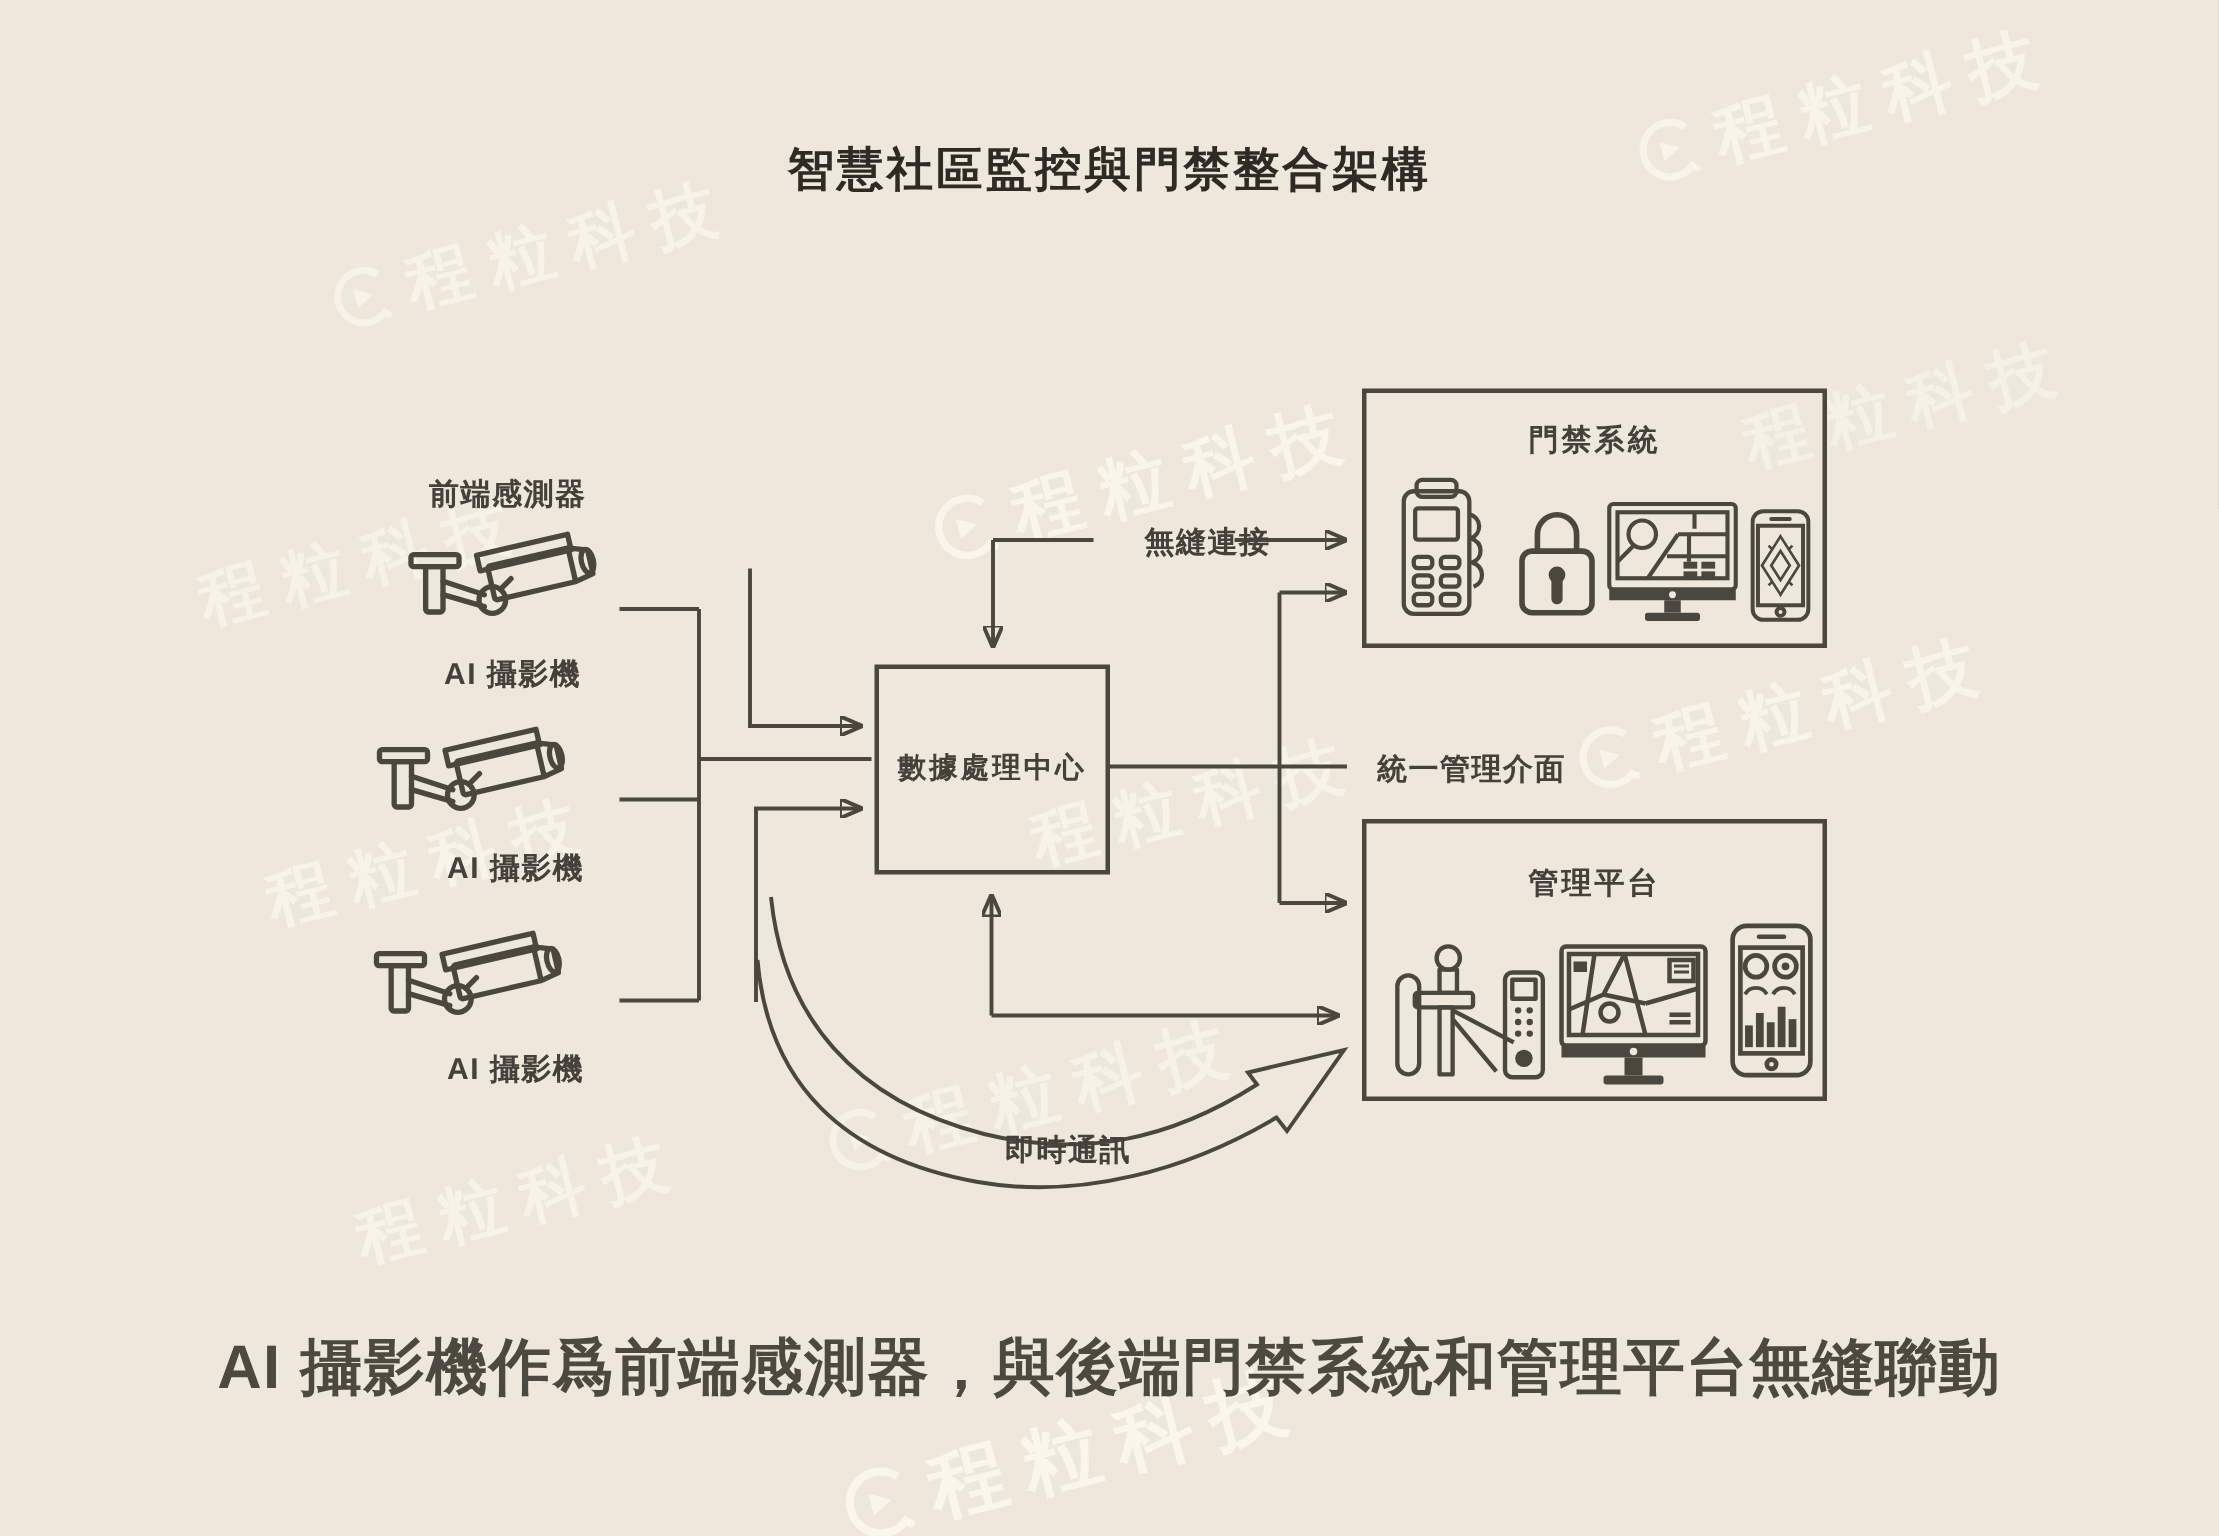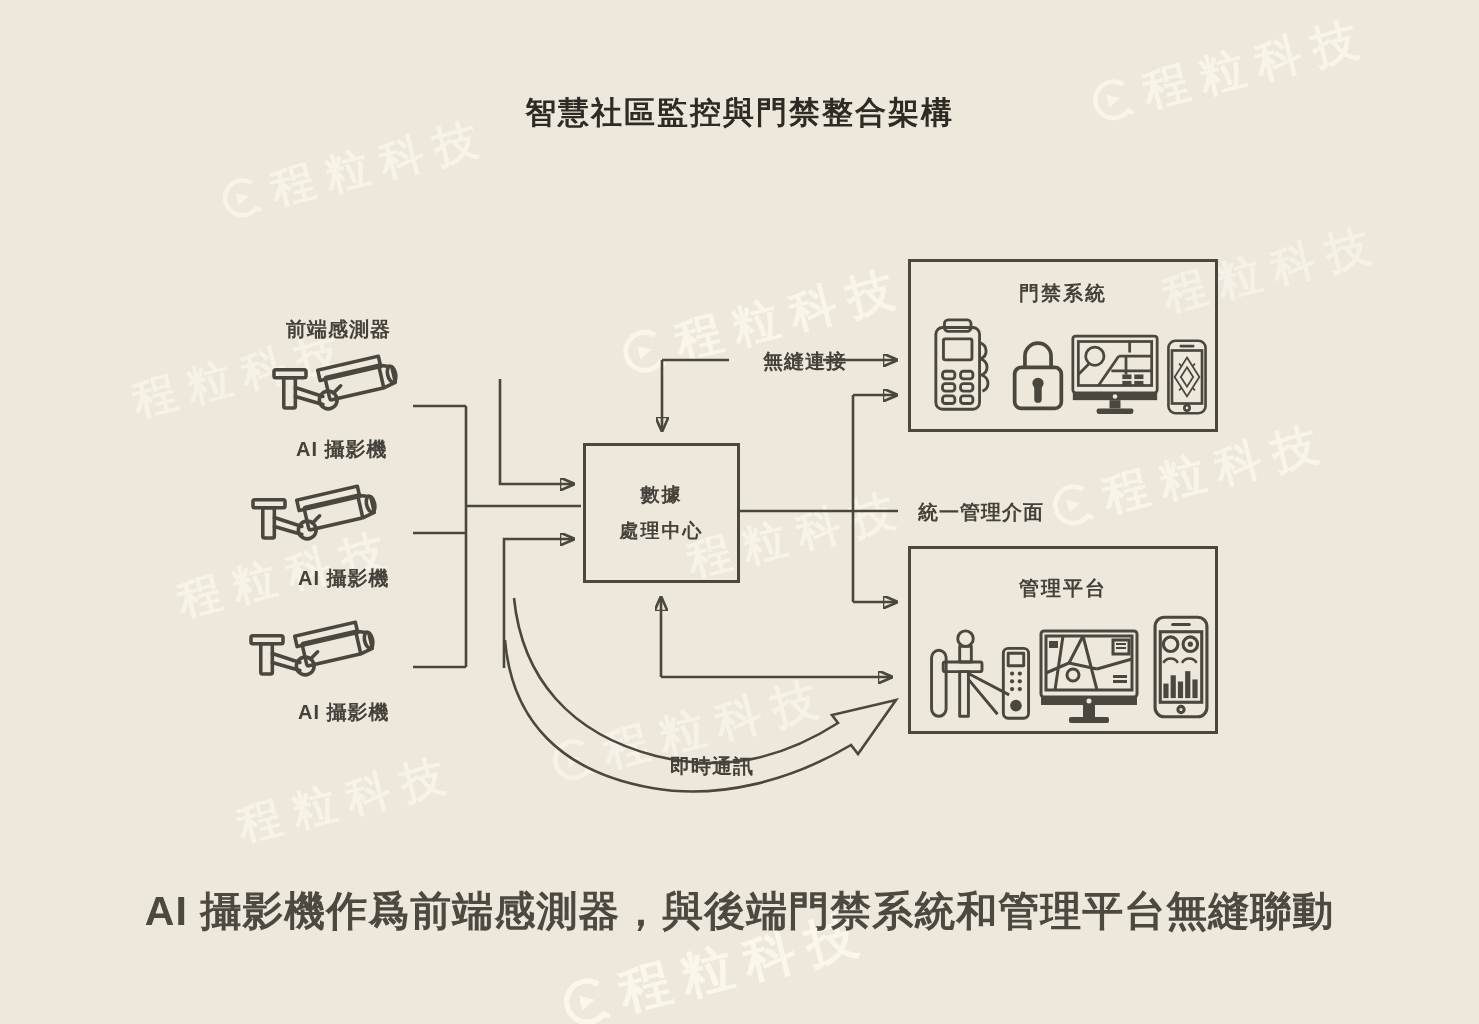--- a/index.html
+++ b/index.html
@@ -23,21 +23,21 @@
     font-size:31px; font-weight:900; color:#2D2B24; letter-spacing:2px;
   }
   .caption {
     position:absolute; left:0; top:884px; width:100%; text-align:center;
     font-size:41px; font-weight:700; color:#4C4940; letter-spacing:1px;
   }
   
   .lbl { position:absolute; font-size:20px; font-weight:700; color:#44413A; letter-spacing:1px; white-space:nowrap; }
   .box { position:absolute; border:3px solid #4A473E; background:transparent; }
   .box .box-title { position:absolute; left:0; width:100%; text-align:center; font-size:20px; font-weight:700; color:#44413A; letter-spacing:2px; }
-  .proc-box { display:flex; flex-direction:column; align-items:center; justify-content:center;
+  .proc-box { display:flex; flex-direction:row; align-items:center; justify-content:center;
               font-size:19px; font-weight:700; line-height:1.9; letter-spacing:2px; color:#44413A; text-align:center; }
   .icon { position:absolute; color:#4A473E; }
   .icon svg { display:block; width:100%; height:100%; }
   .connectors { position:absolute; left:0; top:0; }
   .connectors path, .connectors line { stroke:#4A473E; stroke-width:2.6; fill:none; }
 </style>
 </head>
 <body>
 
 <div class="page">

